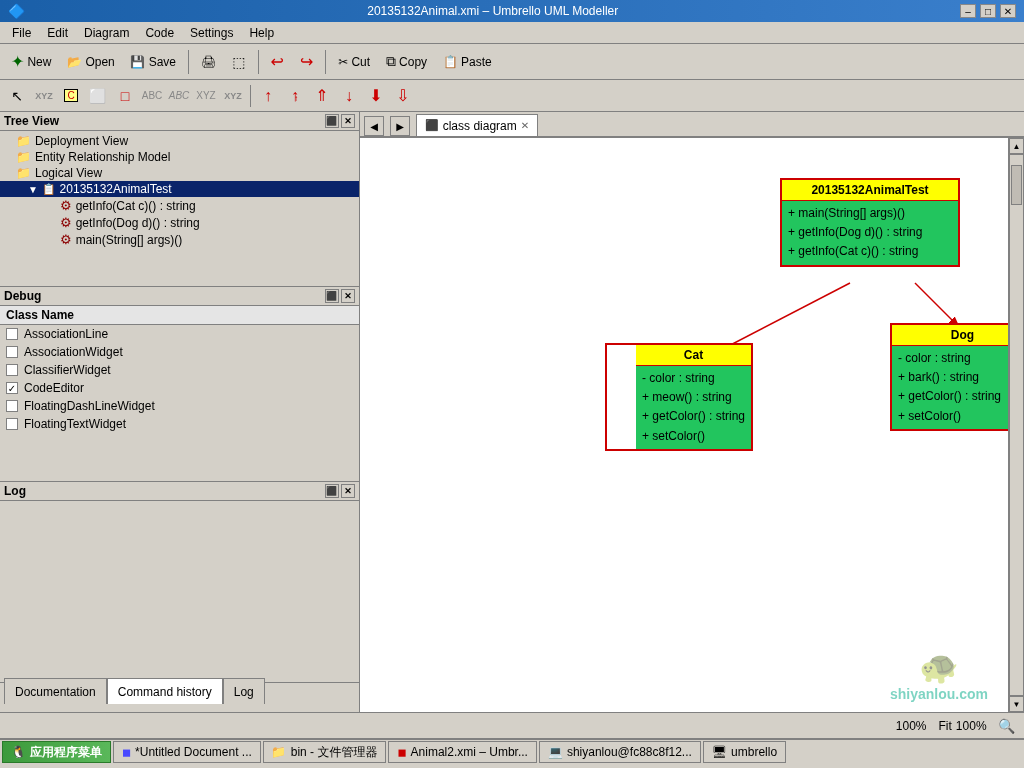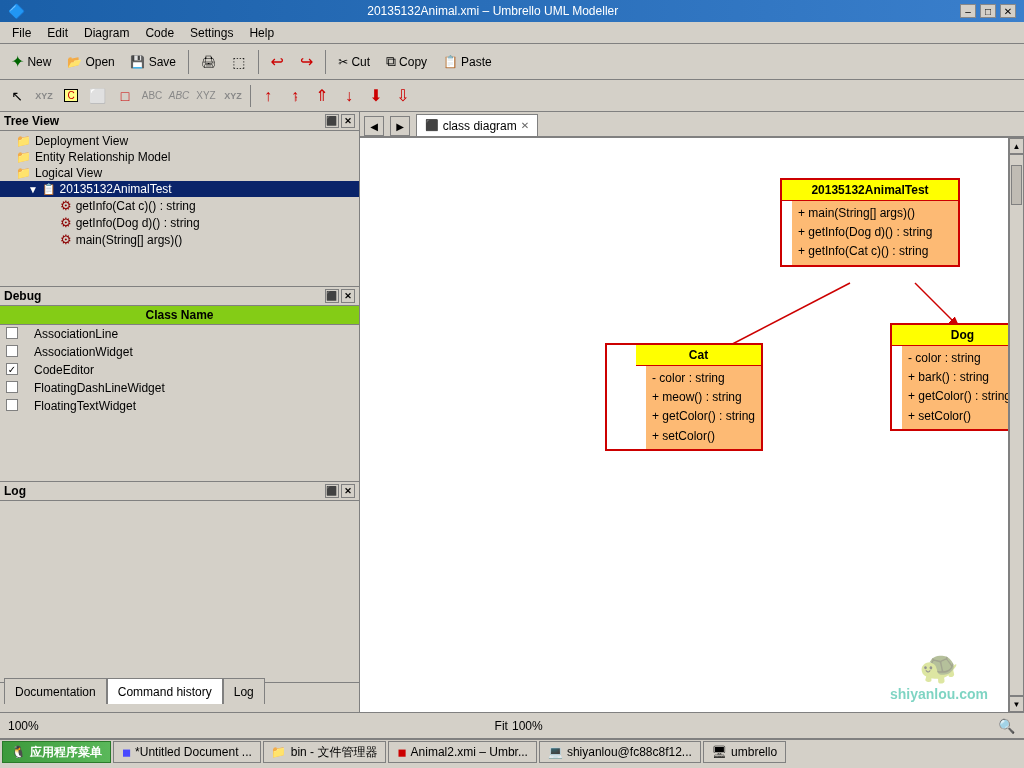--- a/index.html
+++ b/index.html
@@ -136,28 +136,28 @@
       background: #d4d0c8;
       flex: 0 0 auto;
       height: 195px;
       border-bottom: 1px solid #808080;
       overflow: hidden;
     }
     .debug-content { overflow-y: auto; height: calc(100% - 22px - 22px); }
     .debug-col-header {
       padding: 2px 6px;
       font-weight: bold;
-      background: #84cc16;
+      background: #e5e5e5;
       border-bottom: 1px solid #808080;
-      text-align: center;
     }
     .debug-item {
       padding: 2px 6px;
       display: flex;
-      gap: 16px;
+      align-items: center;
+      gap: 6px;
       cursor: pointer;
     }
     .checkbox {
       width: 12px; height: 12px; border: 1px solid #808080;
       background: white; display: flex; align-items: center; justify-content: center;
       font-size: 10px; flex-shrink: 0;
     }
     .checkbox.checked { color: #000; }
 
     
@@ -217,24 +217,23 @@
       font-size: 11px;
     }
     .uml-class-header {
       background: #ffff00;
       font-weight: bold;
       text-align: center;
       padding: 3px 6px;
       border-bottom: 1px solid #cc0000;
     }
     .uml-class-body {
-      background: #fdba74;
+      background: #22c55e;
       padding: 3px 6px;
       line-height: 1.6;
-      margin-left: 10px;
     }
 
     
     #diagram-svg {
       position: absolute;
       top: 0; left: 0;
       width: 100%; height: 100%;
       pointer-events: none;
     }
 
@@ -265,21 +264,21 @@
     }
     .bottom-tab.active { background: white; }
 
     
     #statusbar {
       height: 26px;
       background: #d4d0c8;
       display: flex;
       align-items: center;
       padding: 0 8px;
-      justify-content: space-between;
+      justify-content: flex-end;
       gap: 12px;
       border-top: 1px solid #808080;
       font-size: 12px;
     }
     .status-section { display: flex; align-items: center; gap: 4px; }
 
     
     #taskbar {
       height: 26px;
       background: #d4d0c8;
@@ -513,20 +512,24 @@
         <span>Class Name</span>
       </div>
       <div class="debug-content">
         <div class="debug-item">
           <div class="checkbox"></div>
           <span>AssociationLine</span>
         </div>
         <div class="debug-item">
           <div class="checkbox"></div>
           <span>AssociationWidget</span>
+        </div>
+        <div class="debug-item">
+          <div class="checkbox"></div>
+          <span>ClassifierWidget</span>
         </div>
         <div class="debug-item">
           <div class="checkbox checked">✓</div>
           <span>CodeEditor</span>
         </div>
         <div class="debug-item">
           <div class="checkbox"></div>
           <span>FloatingDashLineWidget</span>
         </div>
         <div class="debug-item">

